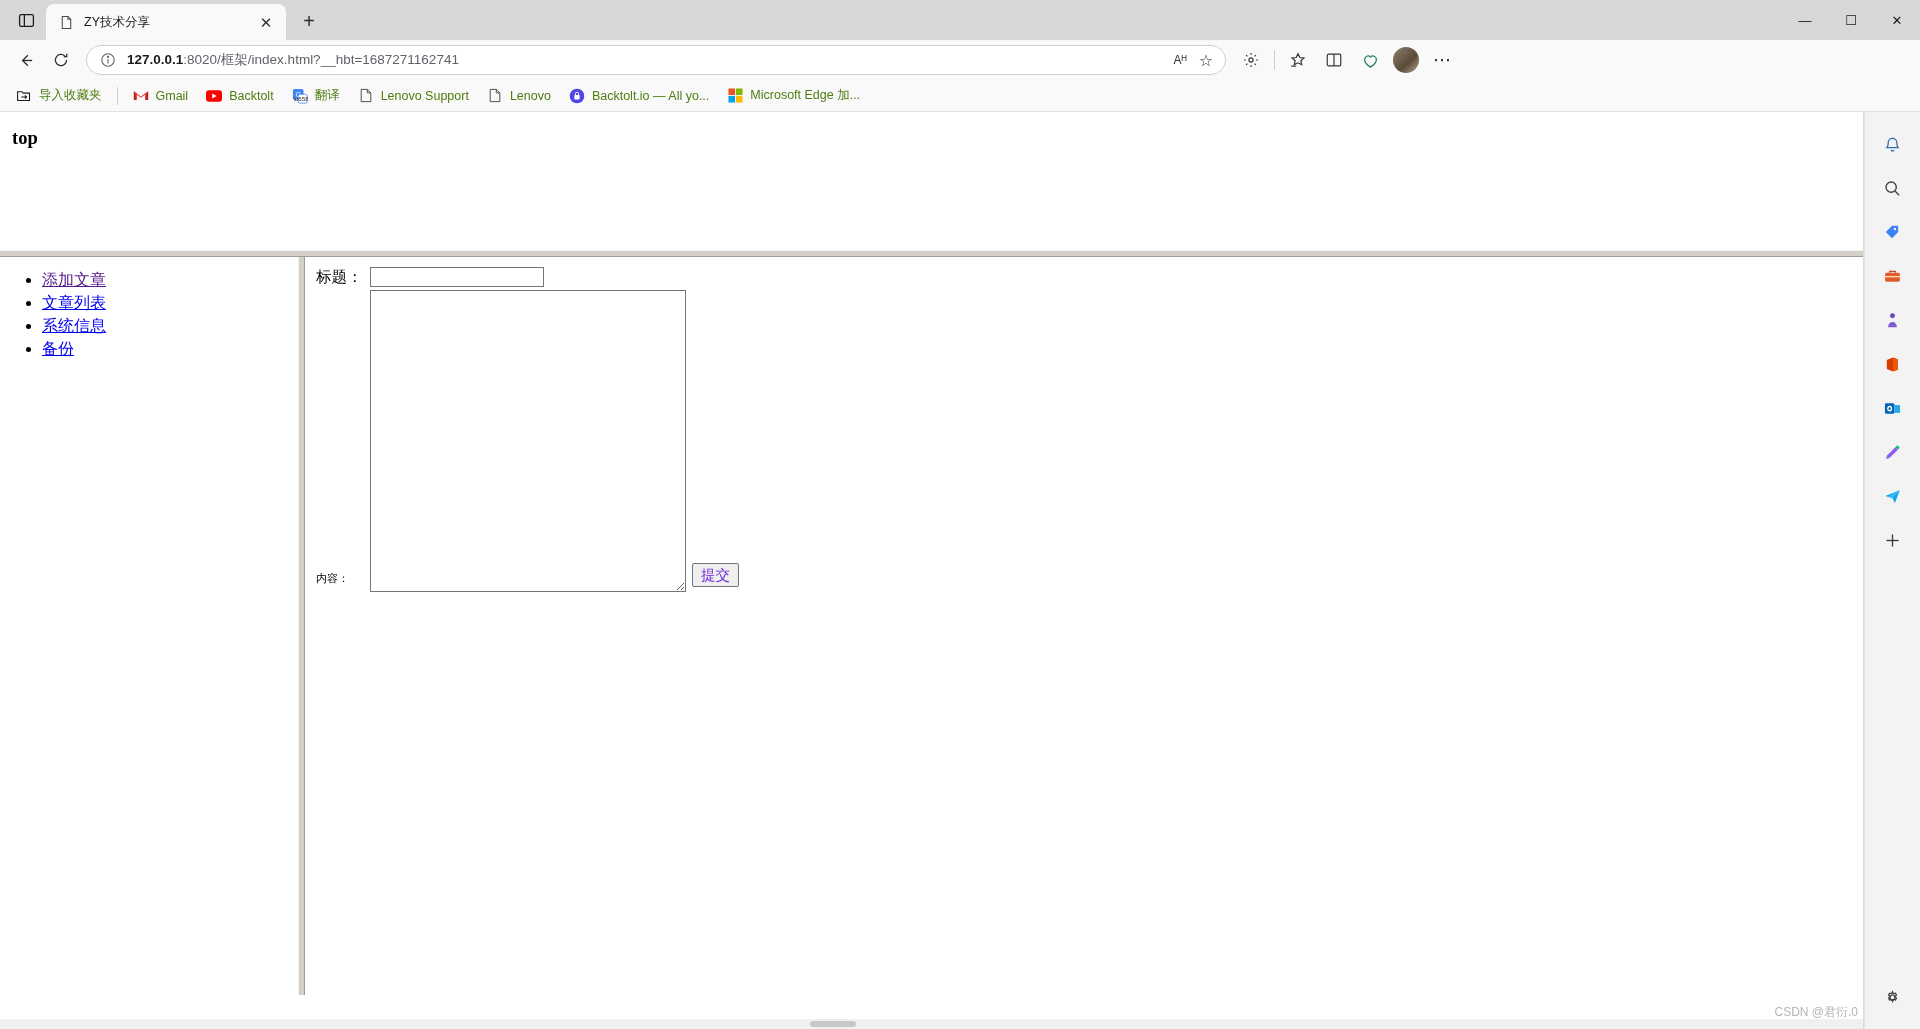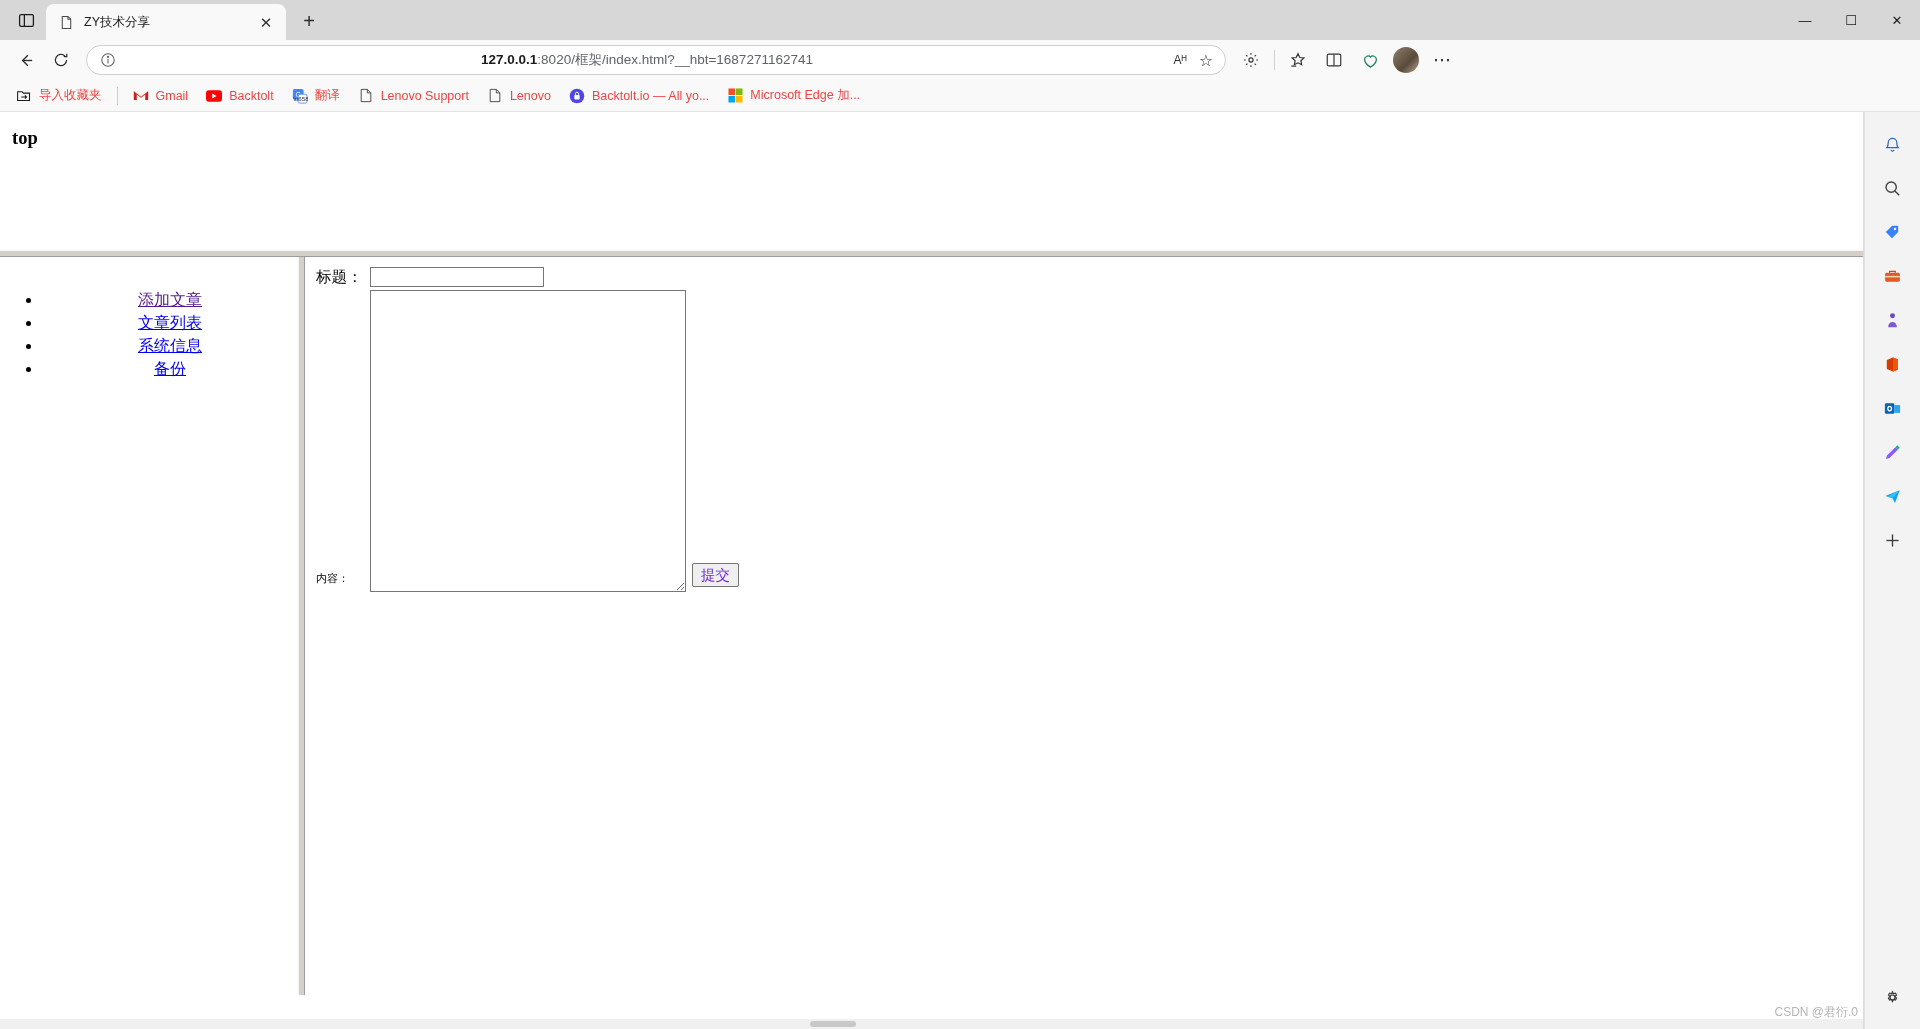--- a/index.html
+++ b/index.html
@@ -56,42 +56,42 @@
     align-items: center; justify-content: center; color: #2b2b2b;
   }
   .omnibox {
     flex: 1; height: 30px; background: #ffffff; border: 1px solid #cfcfcf;
     border-radius: 16px; display: flex; align-items: center; margin: 0 6px;
     padding: 0 6px 0 10px; max-width: 1140px;
   }
   .omni-info { width: 22px; height: 22px; display: flex; align-items: center; justify-content: center; flex: 0 0 22px; }
   .omni-url {
     flex: 1; font-size: 13.5px; color: #5f6368; padding-left: 8px;
-    white-space: nowrap; overflow: hidden; text-align: center;
+    white-space: nowrap; overflow: hidden;
   }
   .omni-url b { color: #1b1b1b; font-weight: 600; }
   .omni-btn {
     width: 26px; height: 26px; border-radius: 4px; display: flex;
     align-items: center; justify-content: center; color: #333;
   }
   .navbar-sep { width: 1px; height: 20px; background: #d0d0d0; margin: 0 4px; }
   .profile-pic {
     width: 26px; height: 26px; border-radius: 50%;
     background: linear-gradient(135deg,#8e7f6d,#5a4a3a 60%,#b9a68f);
     margin: 0 4px;
   }
 
   
   .bookmarks {
     height: 32px; background: #f9f9f9; display: flex; align-items: center;
     padding: 0 8px; gap: 2px; border-bottom: 1px solid #e2e2e2;
   }
   .bm {
     display: flex; align-items: center; gap: 7px; padding: 3px 8px;
-    border-radius: 4px; font-size: 12.5px; color: #ef4444; white-space: nowrap;
+    border-radius: 4px; font-size: 12.5px; color: #4d7c0f; white-space: nowrap;
   }
   .bm-ico { width: 16px; height: 16px; flex: 0 0 16px; display: flex; align-items: center; justify-content: center; }
   .bm-sep { width: 1px; height: 18px; background: #cfcfcf; margin: 0 5px; }
 
   
   .viewport { flex: 1; display: flex; background: #ffffff; position: relative; }
   .page {
     flex: 1; background: #ffffff; position: relative; overflow: hidden;
     border-right: 1px solid #dcdcdc;
   }
@@ -99,21 +99,21 @@
   
   .frame-top {
     height: 138px; background: #fff; padding: 8px 0 0 8px; position: relative;
   }
   .frame-top h3 {
     font-family: "Liberation Serif", "DejaVu Serif", serif;
     font-size: 18.5px; font-weight: bold; color: #000; margin: 8px 0 0 4px;
   }
   .frame-hsplit { height: 7px; background: #d4d0c8; border-top: 1px solid #f4f4f4; border-bottom: 1px solid #9c9c9c; }
   .frame-body { display: flex; height: 738px; }
-  .frame-left { width: 298px; background: #fff; padding-top: 24px; overflow: hidden; text-align: center; }
+  .frame-left { width: 298px; background: #fff; padding-top: 4px; overflow: hidden; }
   .frame-vsplit { width: 7px; background: #d4d0c8; border-left: 1px solid #f4f4f4; border-right: 1px solid #9c9c9c; }
   .frame-right { flex: 1; background: #fff; padding-top: 10px; overflow: hidden; position: relative; }
 
   .navlist { list-style: disc; margin: 8px 0 0 0; padding-left: 42px; }
   .navlist li { margin: 0 0 2px 0; }
   .navlist a {
     font-family: "Liberation Serif", "DejaVu Serif", serif;
     font-size: 16px; color: #0000ee; text-decoration: underline; line-height: 1.32;
   }
   .navlist a.visited { color: #551a8b; }

